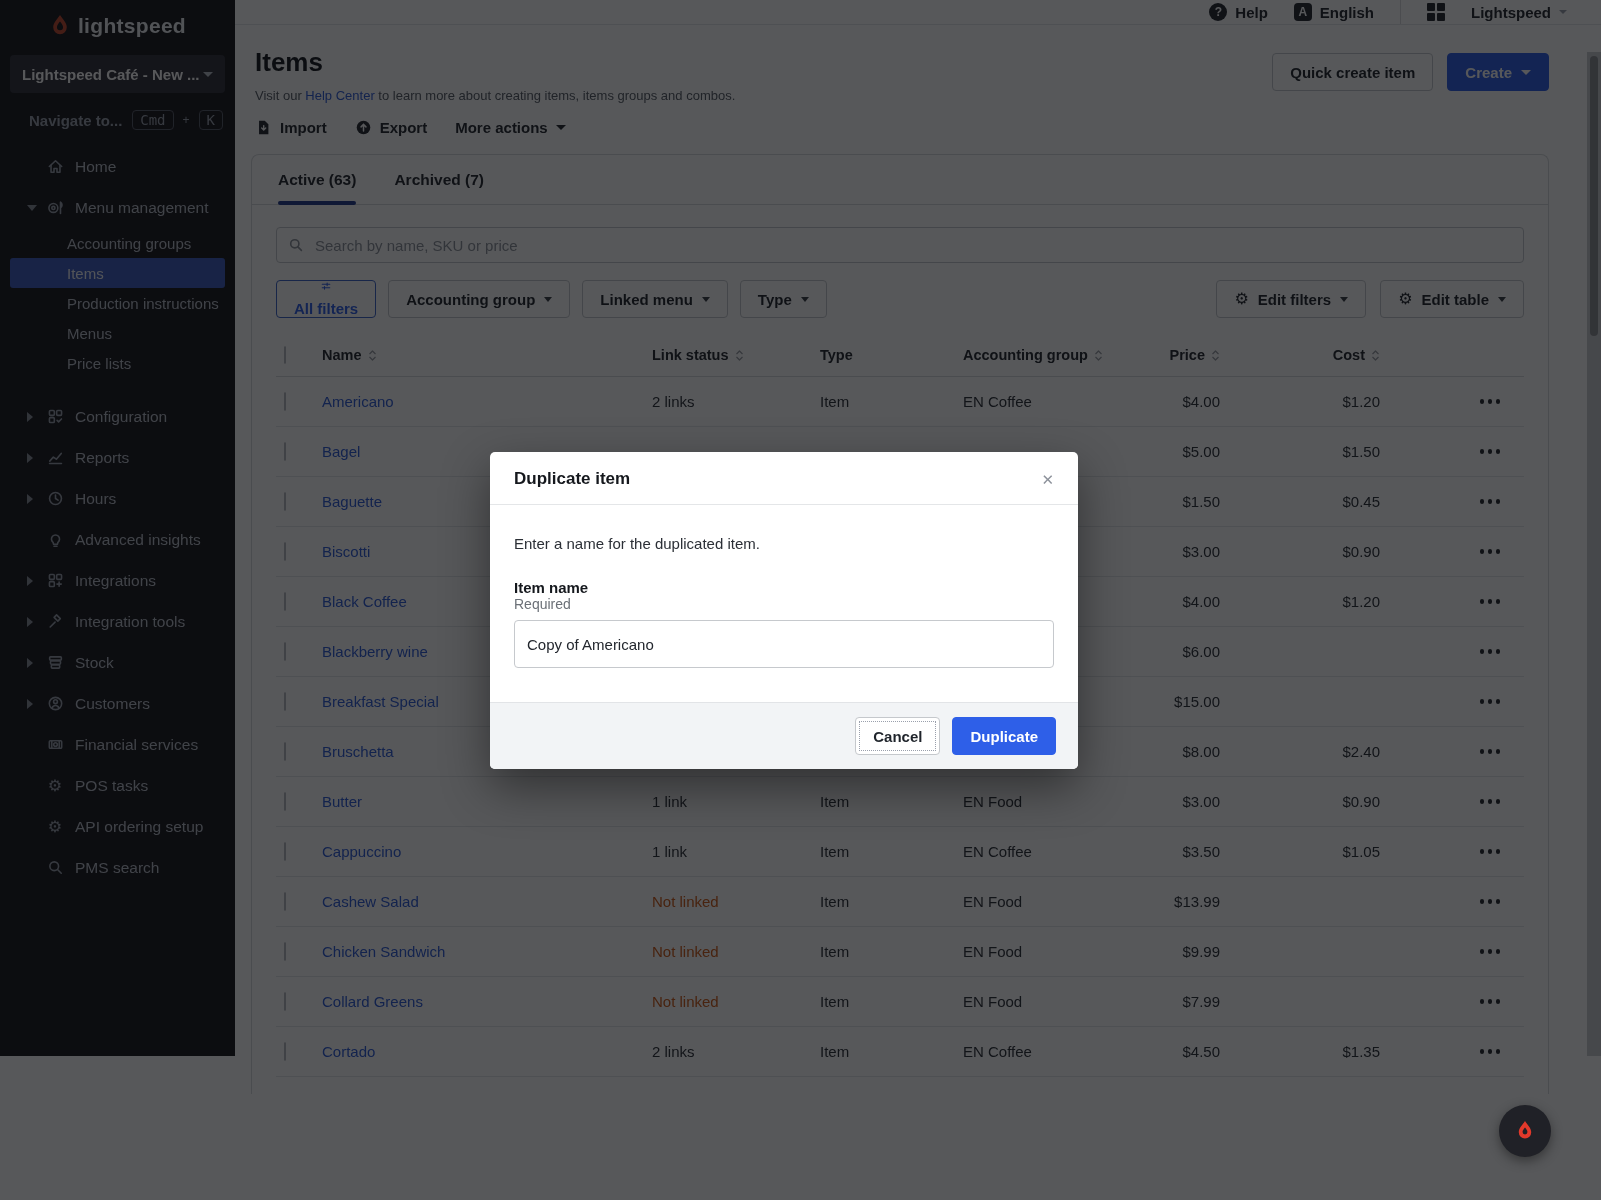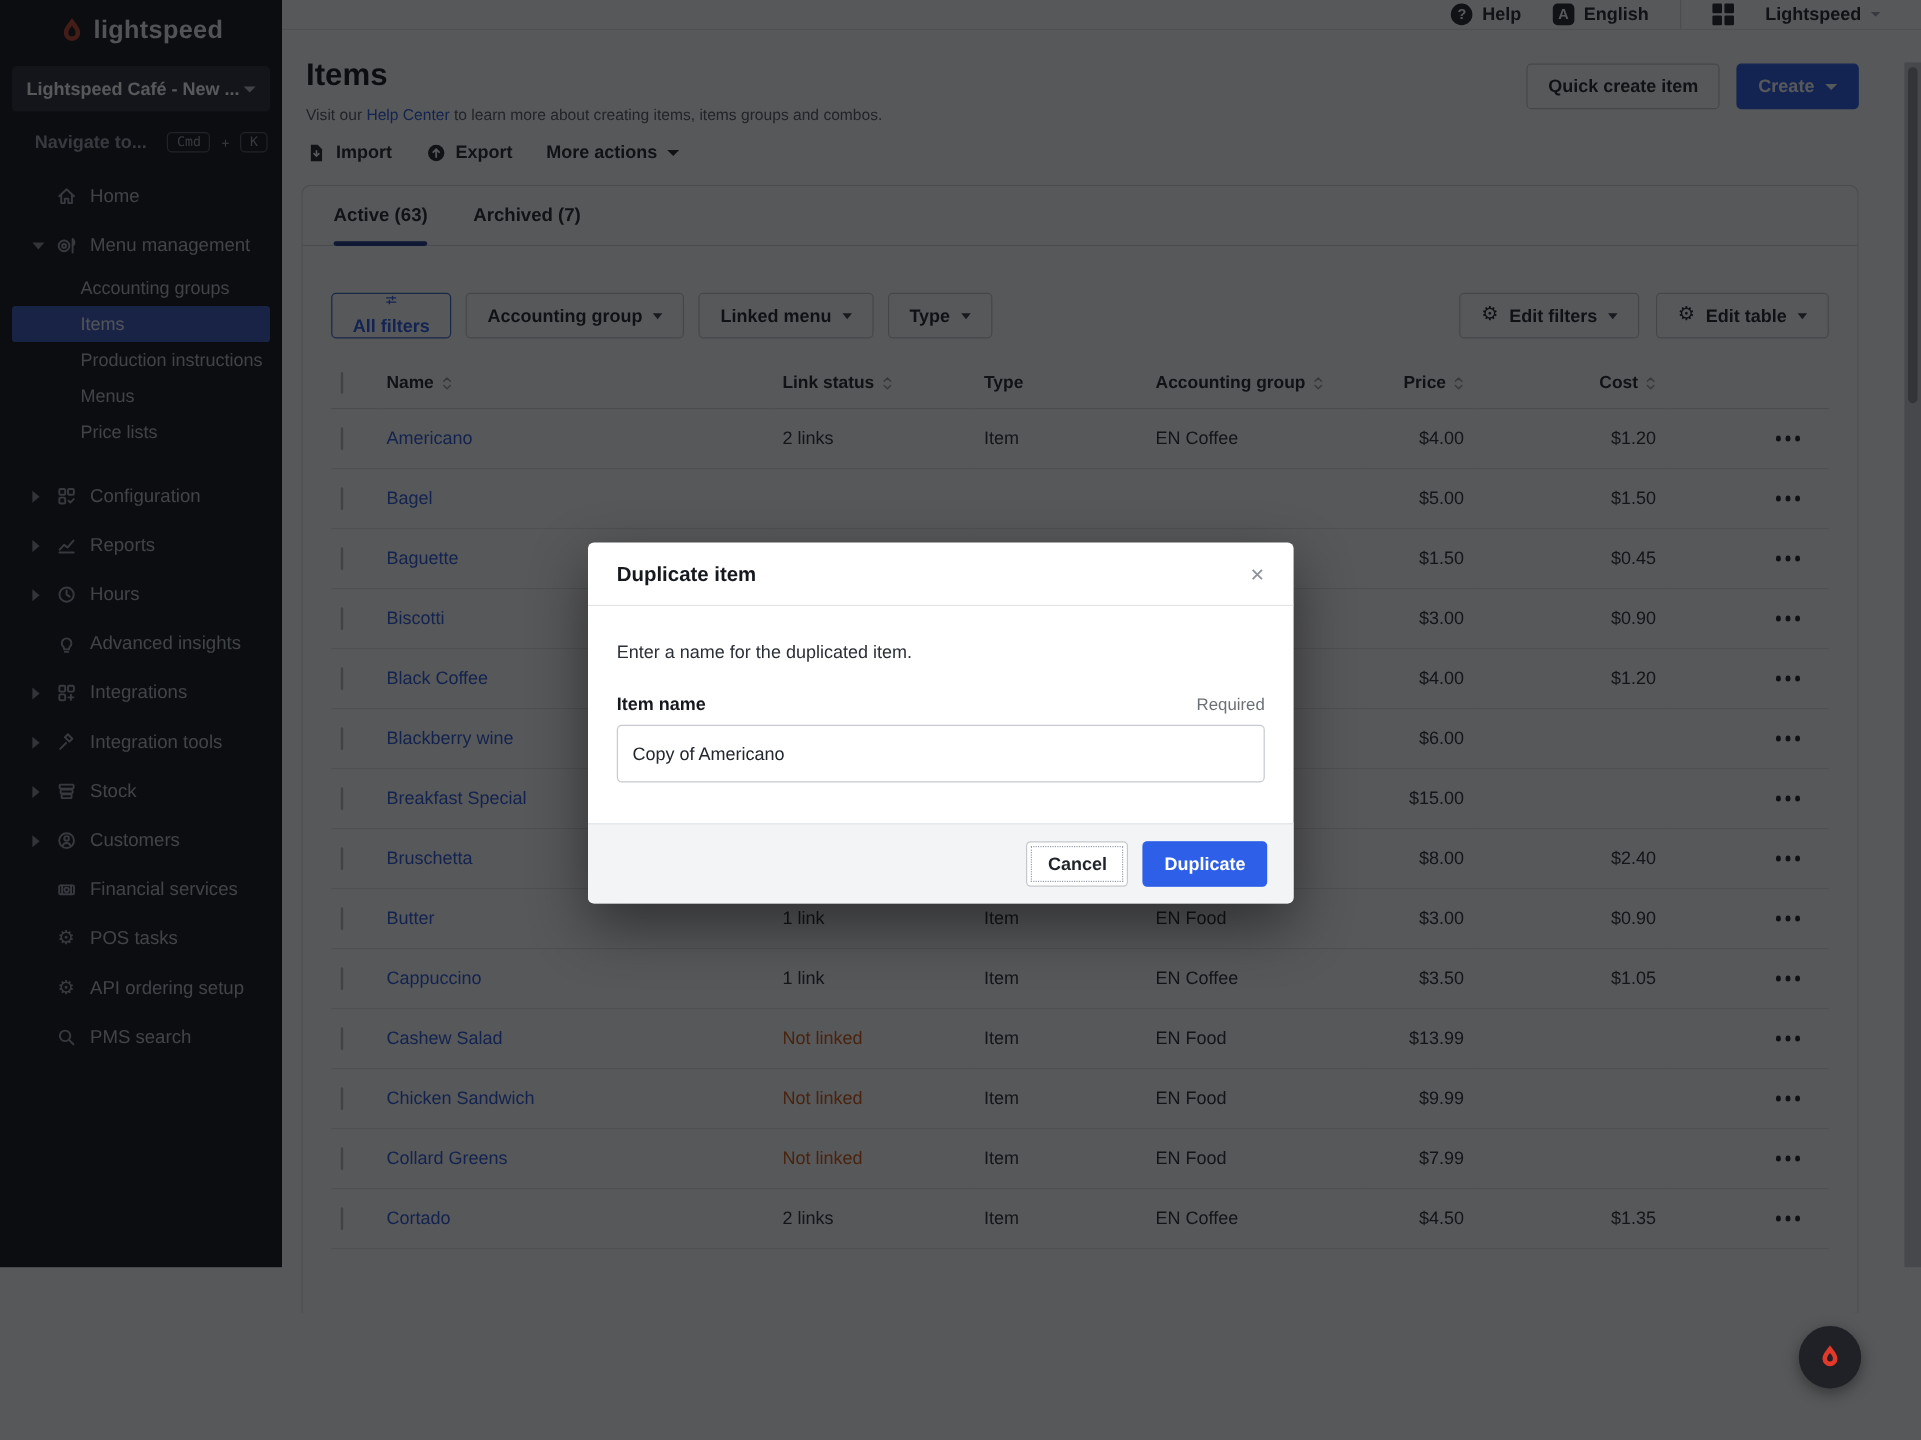--- a/index.html
+++ b/index.html
@@ -9,21 +9,21 @@
 
   
   .sidebar{width:235px;min-width:235px;background:#16161b;color:#b9bdc7;position:relative;z-index:1;}
   .logo-row{height:52px;display:flex;align-items:center;justify-content:center;gap:7px;}
   .logo-text{color:#eceef2;font-size:21px;font-weight:700;letter-spacing:.3px;}
   .company-btn{margin:3px 10px 8px;background:#30303a;border-radius:4px;height:38px;display:flex;
     align-items:center;justify-content:space-between;padding:0 12px;color:#fff;font-size:15px;font-weight:700;cursor:pointer;}
   .caret{width:0;height:0;border-left:5px solid transparent;border-right:5px solid transparent;border-top:5px solid currentColor;display:inline-block;}
   .navigate-row{display:flex;align-items:center;gap:9px;padding:9px 12px 16px 20px;color:#9aa0ac;font-size:15px;cursor:pointer;}
   .navigate-row .grow{flex:1;}
-  .kbd{border:1px solid #565a66;border-radius:4px;padding:1px 7px;font-family:"DejaVu Sans Mono",monospace;font-size:11px;color:#9aa0ac;}
+  .kbd{border:1px solid #565a66;border-radius:4px;padding:1px 7px;font-family:"DejaVu Sans Mono",monospace;font-size:14px;color:#9aa0ac;}
   .plus{color:#9aa0ac;font-size:12px;}
   .nav{display:flex;flex-direction:column;}
   .nav-item{position:relative;height:41px;display:flex;align-items:center;padding-left:46px;gap:11px;
     font-size:15.5px;color:#b9bdc7;cursor:pointer;}
   .nav-item .chev{position:absolute;left:27px;top:50%;transform:translateY(-50%);width:0;height:0;}
   .chev.right{border-top:5px solid transparent;border-bottom:5px solid transparent;border-left:6px solid #8a8e9a;}
   .chev.down{border-left:5px solid transparent;border-right:5px solid transparent;border-top:6px solid #8a8e9a;}
   .nav-item .nicon{width:18px;height:18px;display:flex;align-items:center;justify-content:center;color:#9aa0ac;}
   .nav-item .nicon svg{width:17px;height:17px;}
   .tgly{font-size:16px;line-height:1;color:#9aa0ac;}
@@ -97,21 +97,21 @@
 
   
   .overlay{position:absolute;inset:0;background:rgba(8,9,12,0.68);z-index:40;}
   .modal{position:absolute;left:490px;top:452px;width:588px;background:#fff;border-radius:5px;z-index:50;
     box-shadow:0 18px 48px rgba(0,0,0,.45);overflow:hidden;}
   .modal-header{display:flex;align-items:center;justify-content:space-between;padding:17px 22px 15px 24px;border-bottom:1px solid #e4e6e8;}
   .modal-title{font-size:17px;font-weight:700;color:#15181d;}
   .modal-close{color:#8d929b;font-size:15px;cursor:pointer;line-height:1;padding:2px;}
   .modal-body{padding:30px 24px 34px;}
   .modal-msg{font-size:15px;color:#2b2f36;}
-  .field-row{display:flex;justify-content:space-between;align-items:baseline;margin-top:27px;}
+  .field-row{display:flex;justify-content:space-between;align-items:baseline;margin-top:27px;flex-direction:column;}
   .field-label{font-size:15px;font-weight:700;color:#15181d;}
   .field-required{font-size:14px;color:#6b7077;}
   .field-input{margin-top:8px;width:100%;height:48px;border:1px solid #c6c9cd;border-radius:4px;padding:0 12px;
     font-size:15px;color:#23272e;font-family:inherit;outline:none;}
   .modal-footer{background:#f2f4f6;border-top:1px solid #e2e4e7;padding:14px 22px;display:flex;justify-content:flex-end;gap:12px;}
   .btn-cancel{outline:1px dotted #9aa0ac;outline-offset:-5px;}
 
   
   .fab{position:absolute;left:1499px;top:1105px;width:52px;height:52px;border-radius:50%;background:#202127;
     z-index:60;display:flex;align-items:center;justify-content:center;cursor:pointer;box-shadow:0 4px 12px rgba(0,0,0,.4);}
@@ -364,20 +364,27 @@
           </button>
         </div>
       </div>
 
       <div class="card">
         <div class="tabs">
             <div class="tab active">Active (63)</div>
             <div class="tab">Archived (7)</div>
           </div>
         <div class="card-inner">
+          <div class="search-box">
+            <svg viewBox="0 0 16 16" fill="none" stroke="#8d929b" stroke-width="1.6" stroke-linecap="round">
+              <circle cx="6.8" cy="6.8" r="4.1"></circle>
+                <path d="M9.9 9.9 13.4 13.4"></path>
+              </svg>
+            <input placeholder="Search by name, SKU or price" style="">
+          </div>
           <div class="filter-row">
             <button class="btn btn-filter-blue">
               <svg viewBox="0 0 16 16" fill="none" stroke="#2e5fe8" stroke-width="1.8" stroke-linecap="round">
                 <path d="M2 5.2 H14 M9.8 3.1 v4.2 M2 10.8 H14 M5.6 8.7 v4.2"></path>
                 </svg>
               <span>All filters</span>
             </button>
             <span style="display:flex;gap:12px;">
                 <button class="btn">
                   <span>Accounting group</span>

